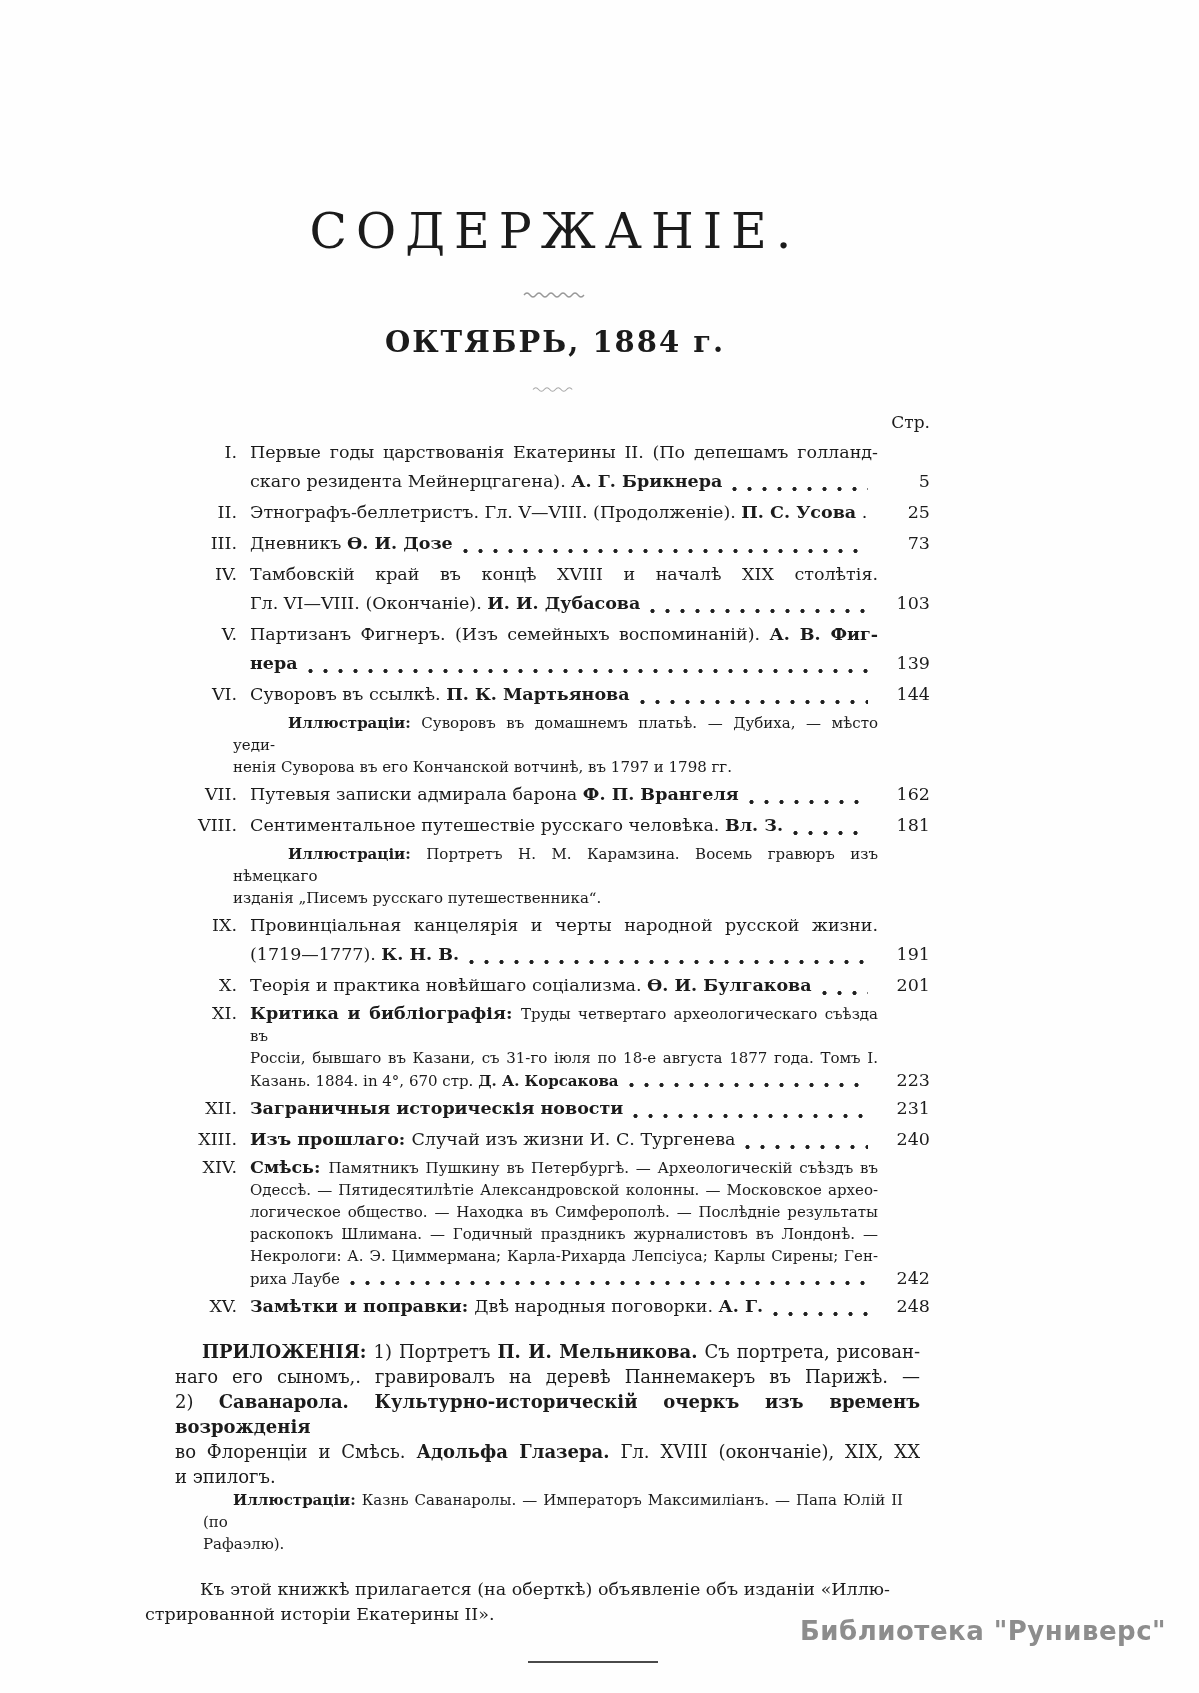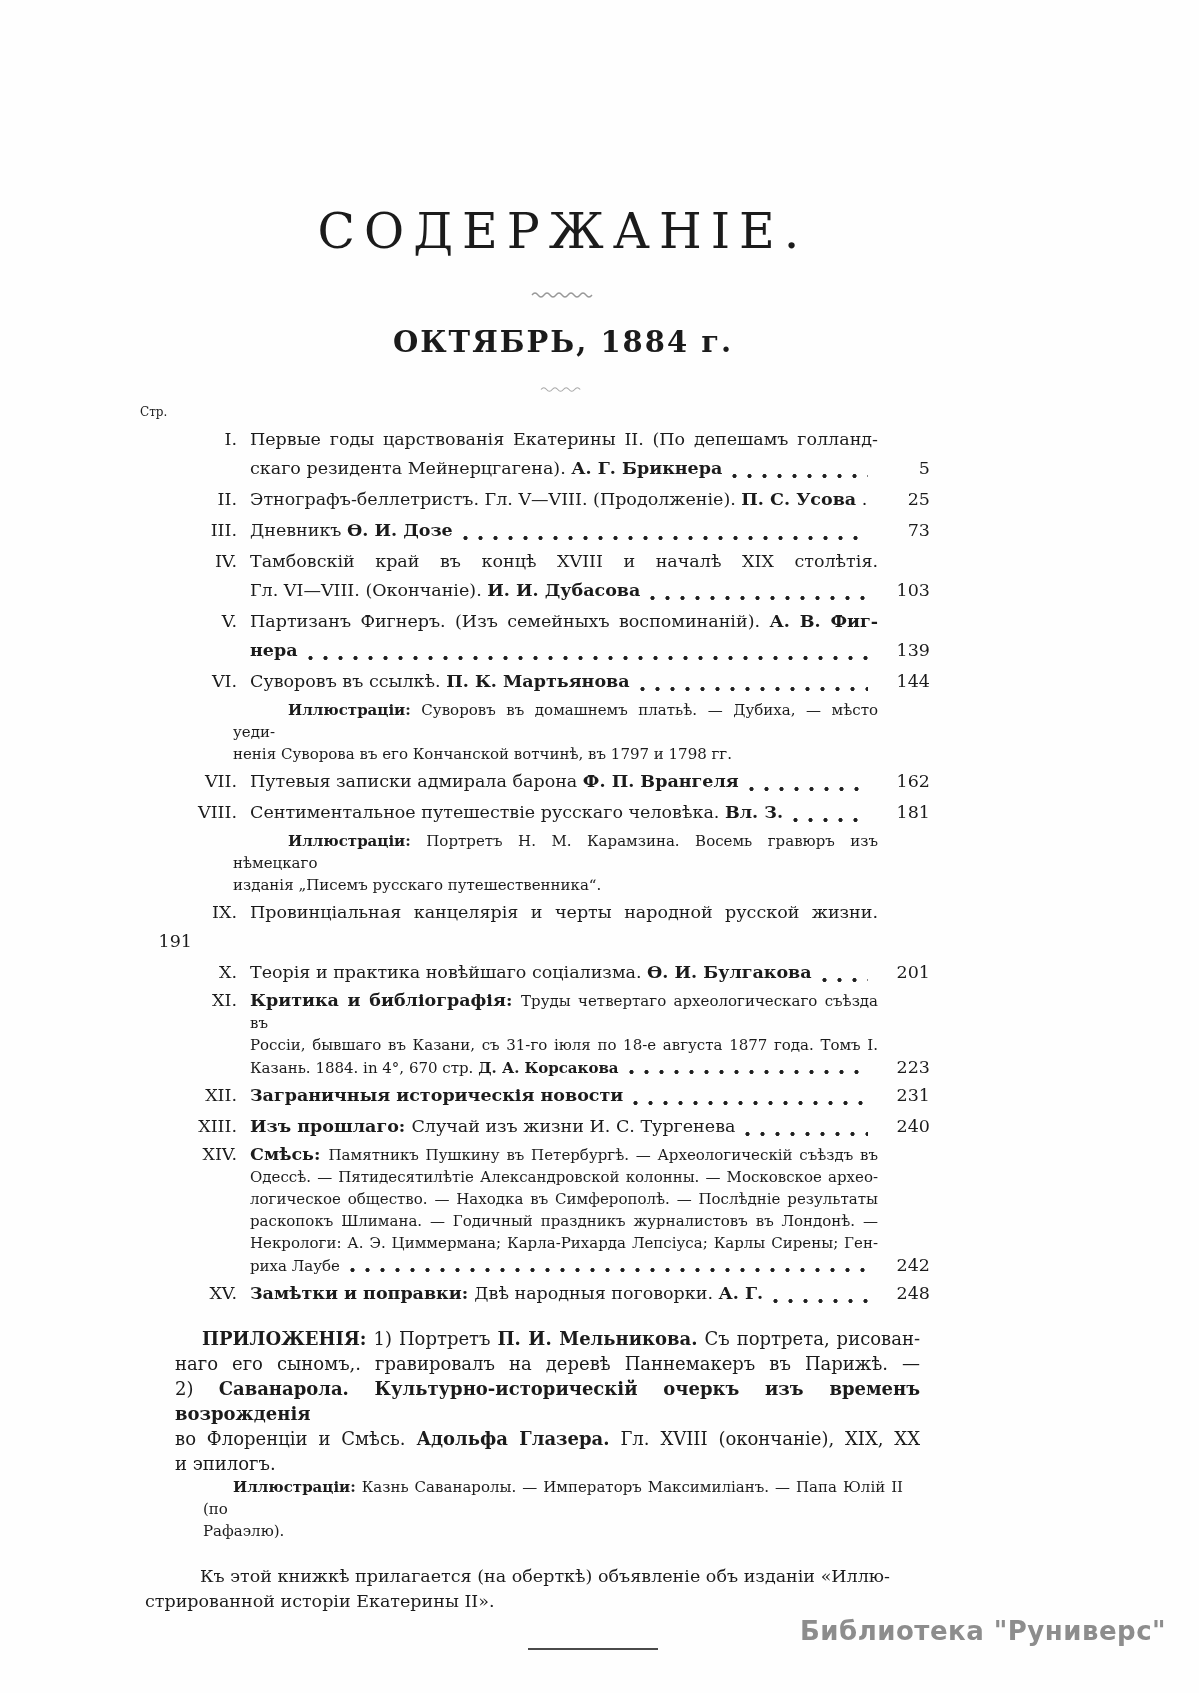--- a/index.html
+++ b/index.html
@@ -5,39 +5,39 @@
   html,body{margin:0;padding:0;background:#ffffff;}
   .page{
     position:relative;
     width:1199px;height:1693px;
     background:#fefefe;
     font-family:"DejaVu Serif",serif;
     color:#1b1b1b;
     overflow:hidden;
   }
   
-  .hdr{width:1110px;text-align:center;padding-left:8px;}
+  .hdr{width:1110px;text-align:center;}
   .doc-title{
     padding-top:203px;
     font-size:49px;
     letter-spacing:9px;
     white-space:nowrap;
   }
   .orn{display:block;margin:30px auto 0 auto;}
   .issue-title{
     margin-top:26px;
     font-size:29px;
     font-weight:bold;
     letter-spacing:2px;
   }
   .orn2{display:block;margin:26px auto 0 auto;}
   
   .colhdr{
-    width:790px;margin-left:140px;margin-top:12px;
-    text-align:left;font-size:12px;
+    width:790px;margin-left:140px;margin-top:19px;
+    text-align:right;font-size:17px;
   }
   .toc{width:790px;margin-left:140px;margin-top:6px;}
   .entry{margin-top:2px;}
   .entry.notes{margin-top:3px;}
   .line{position:relative;display:flex;align-items:baseline;}
   .num{
     position:absolute;left:0;top:0;width:97px;
     text-align:right;font-size:17.5px;
   }
   .r-main{font-size:17.5px;line-height:29px;}
@@ -217,20 +217,24 @@
           <span class="pg"></span>
         </div>
       </div>
       <div class="entry">
         <div class="line r-main">
           <span class="num">IX.</span>
           <div class="body just"><span>Провинціальная канцелярія и черты народной русской жизни.</span></div>
           <span class="pg"></span>
         </div>
         <div class="line r-main">
+          <div class="body dotted">
+            <span class="txt"><span>(1719—1777). </span><b>К. Н. В.</b></span>
+            <span class="lead"></span>
+          </div>
           <span class="pg">191</span>
         </div>
       </div>
       <div class="entry">
         <div class="line r-main">
           <span class="num">X.</span>
           <div class="body dotted">
             <span class="txt"><span>Теорія и практика новѣйшаго соціализма. </span><b>Ѳ. И. Булгакова</b></span>
             <span class="lead"></span>
           </div>

